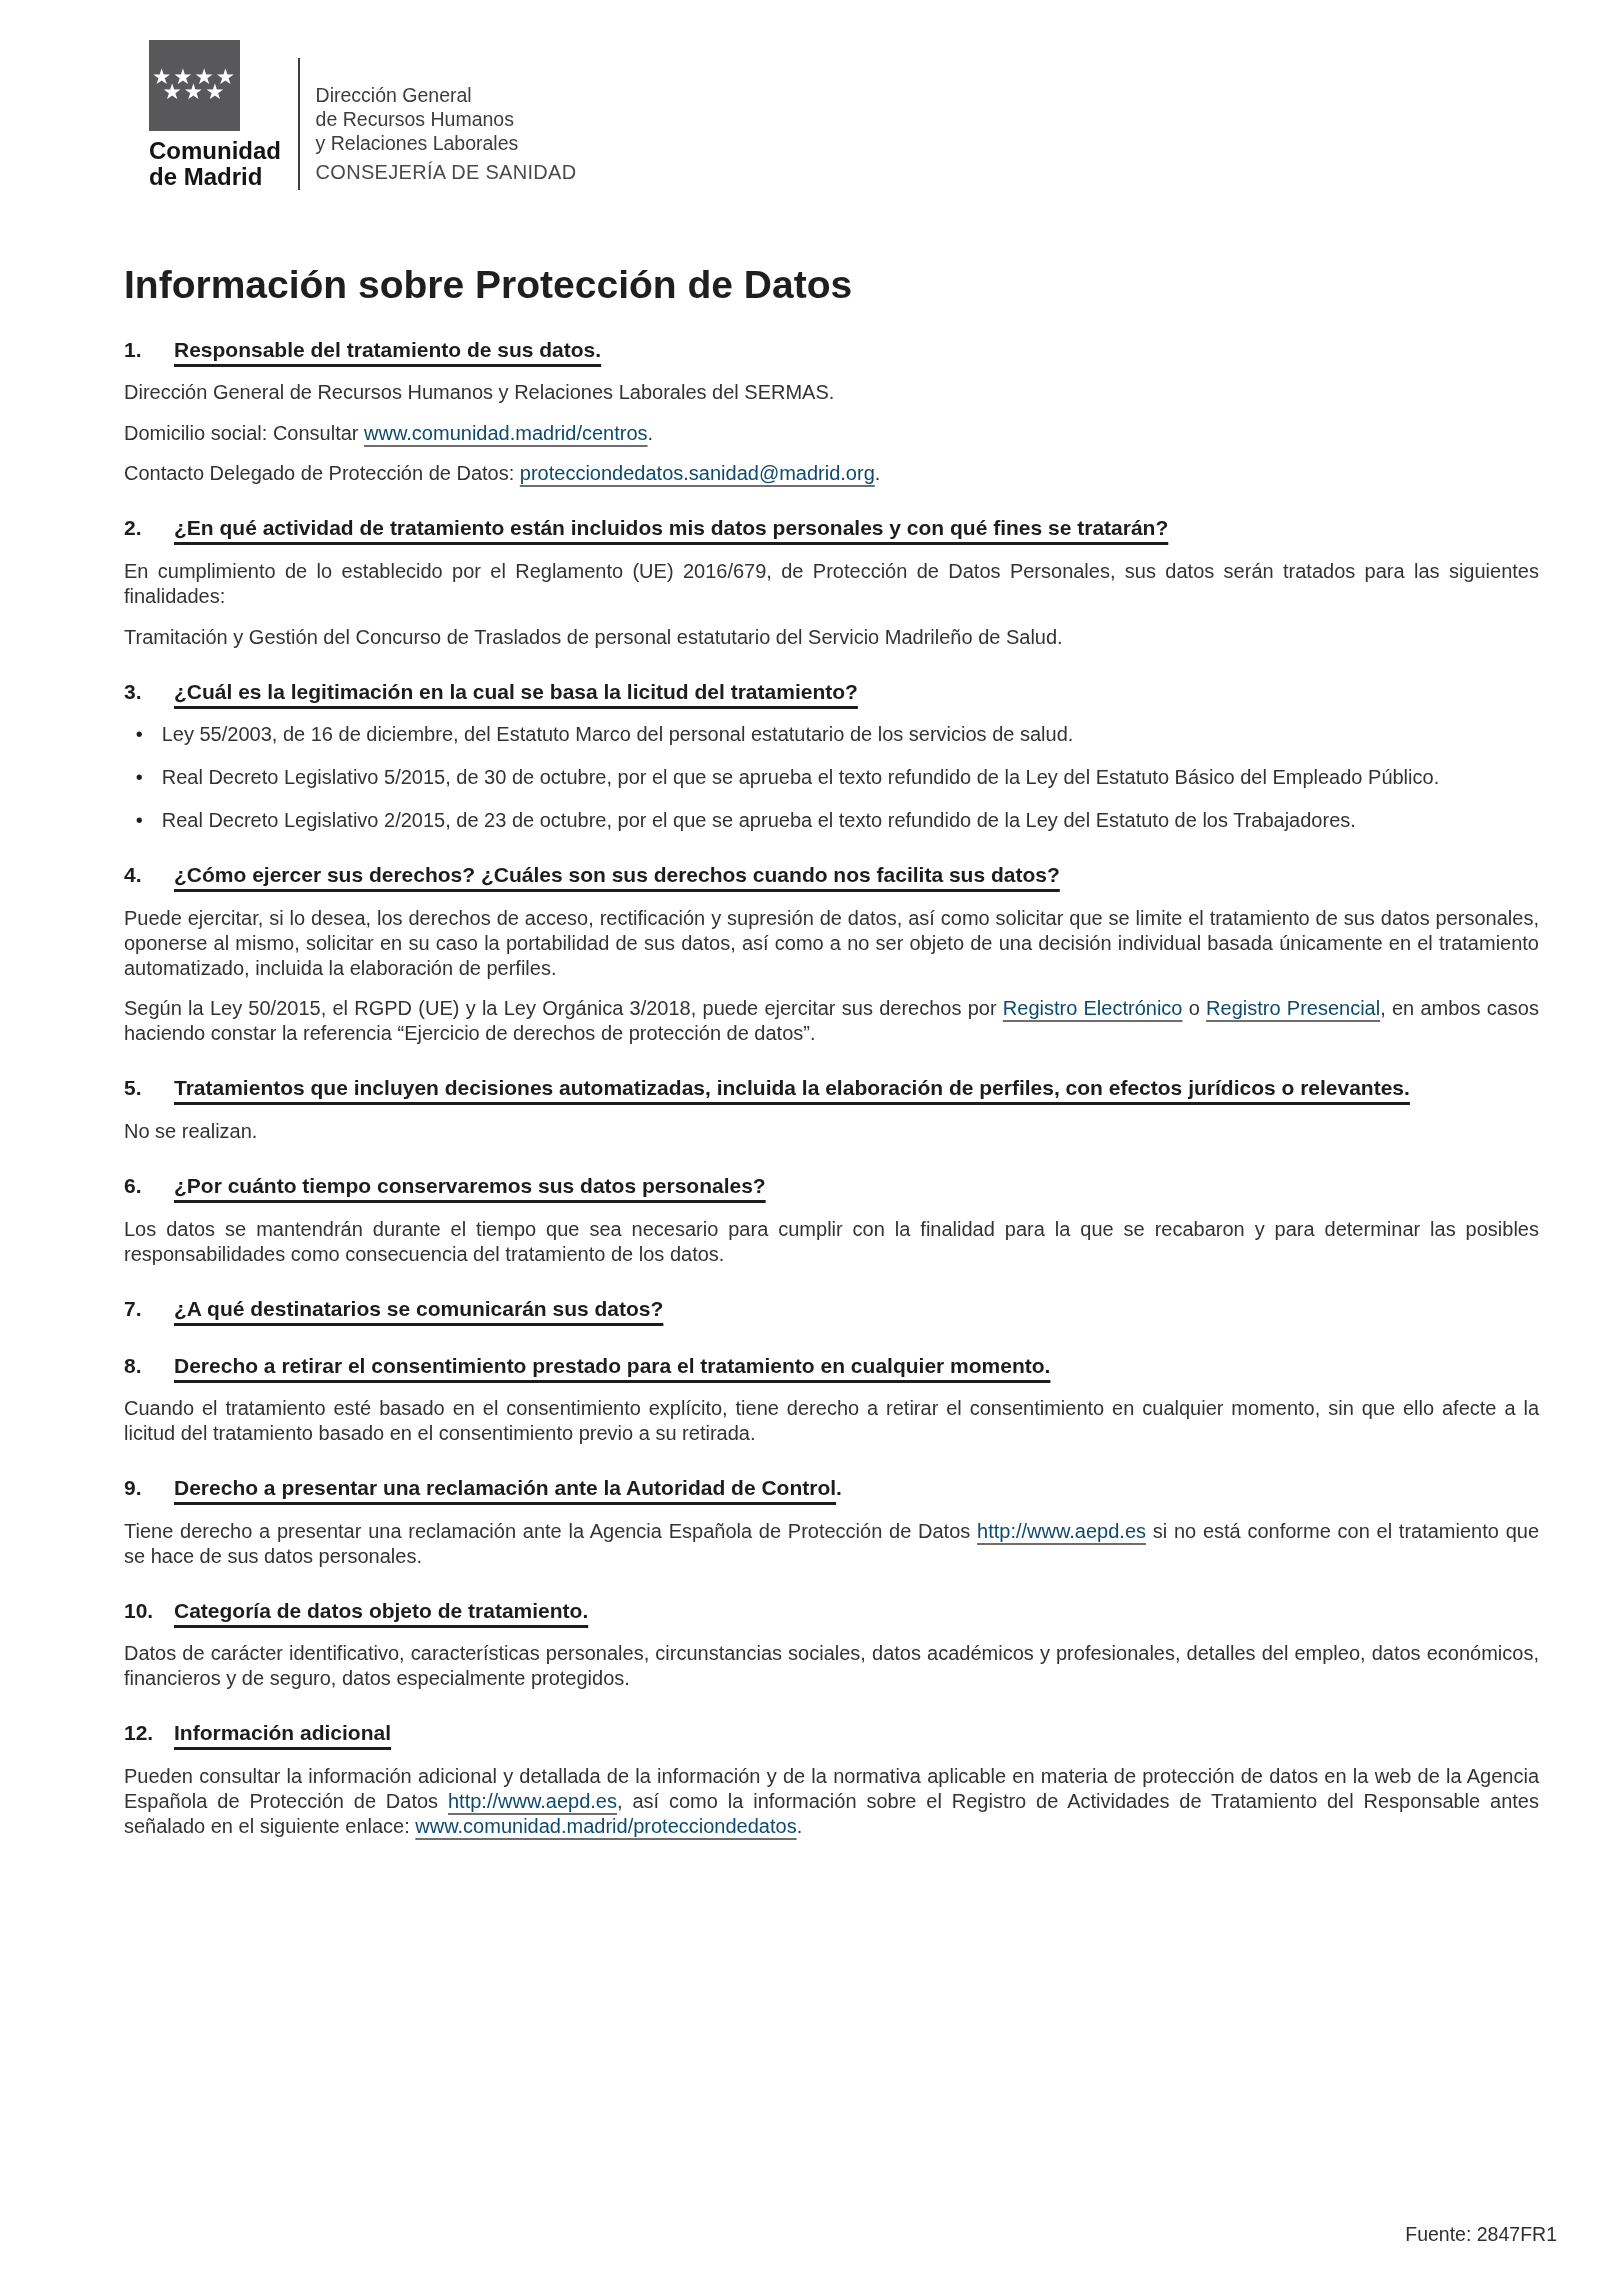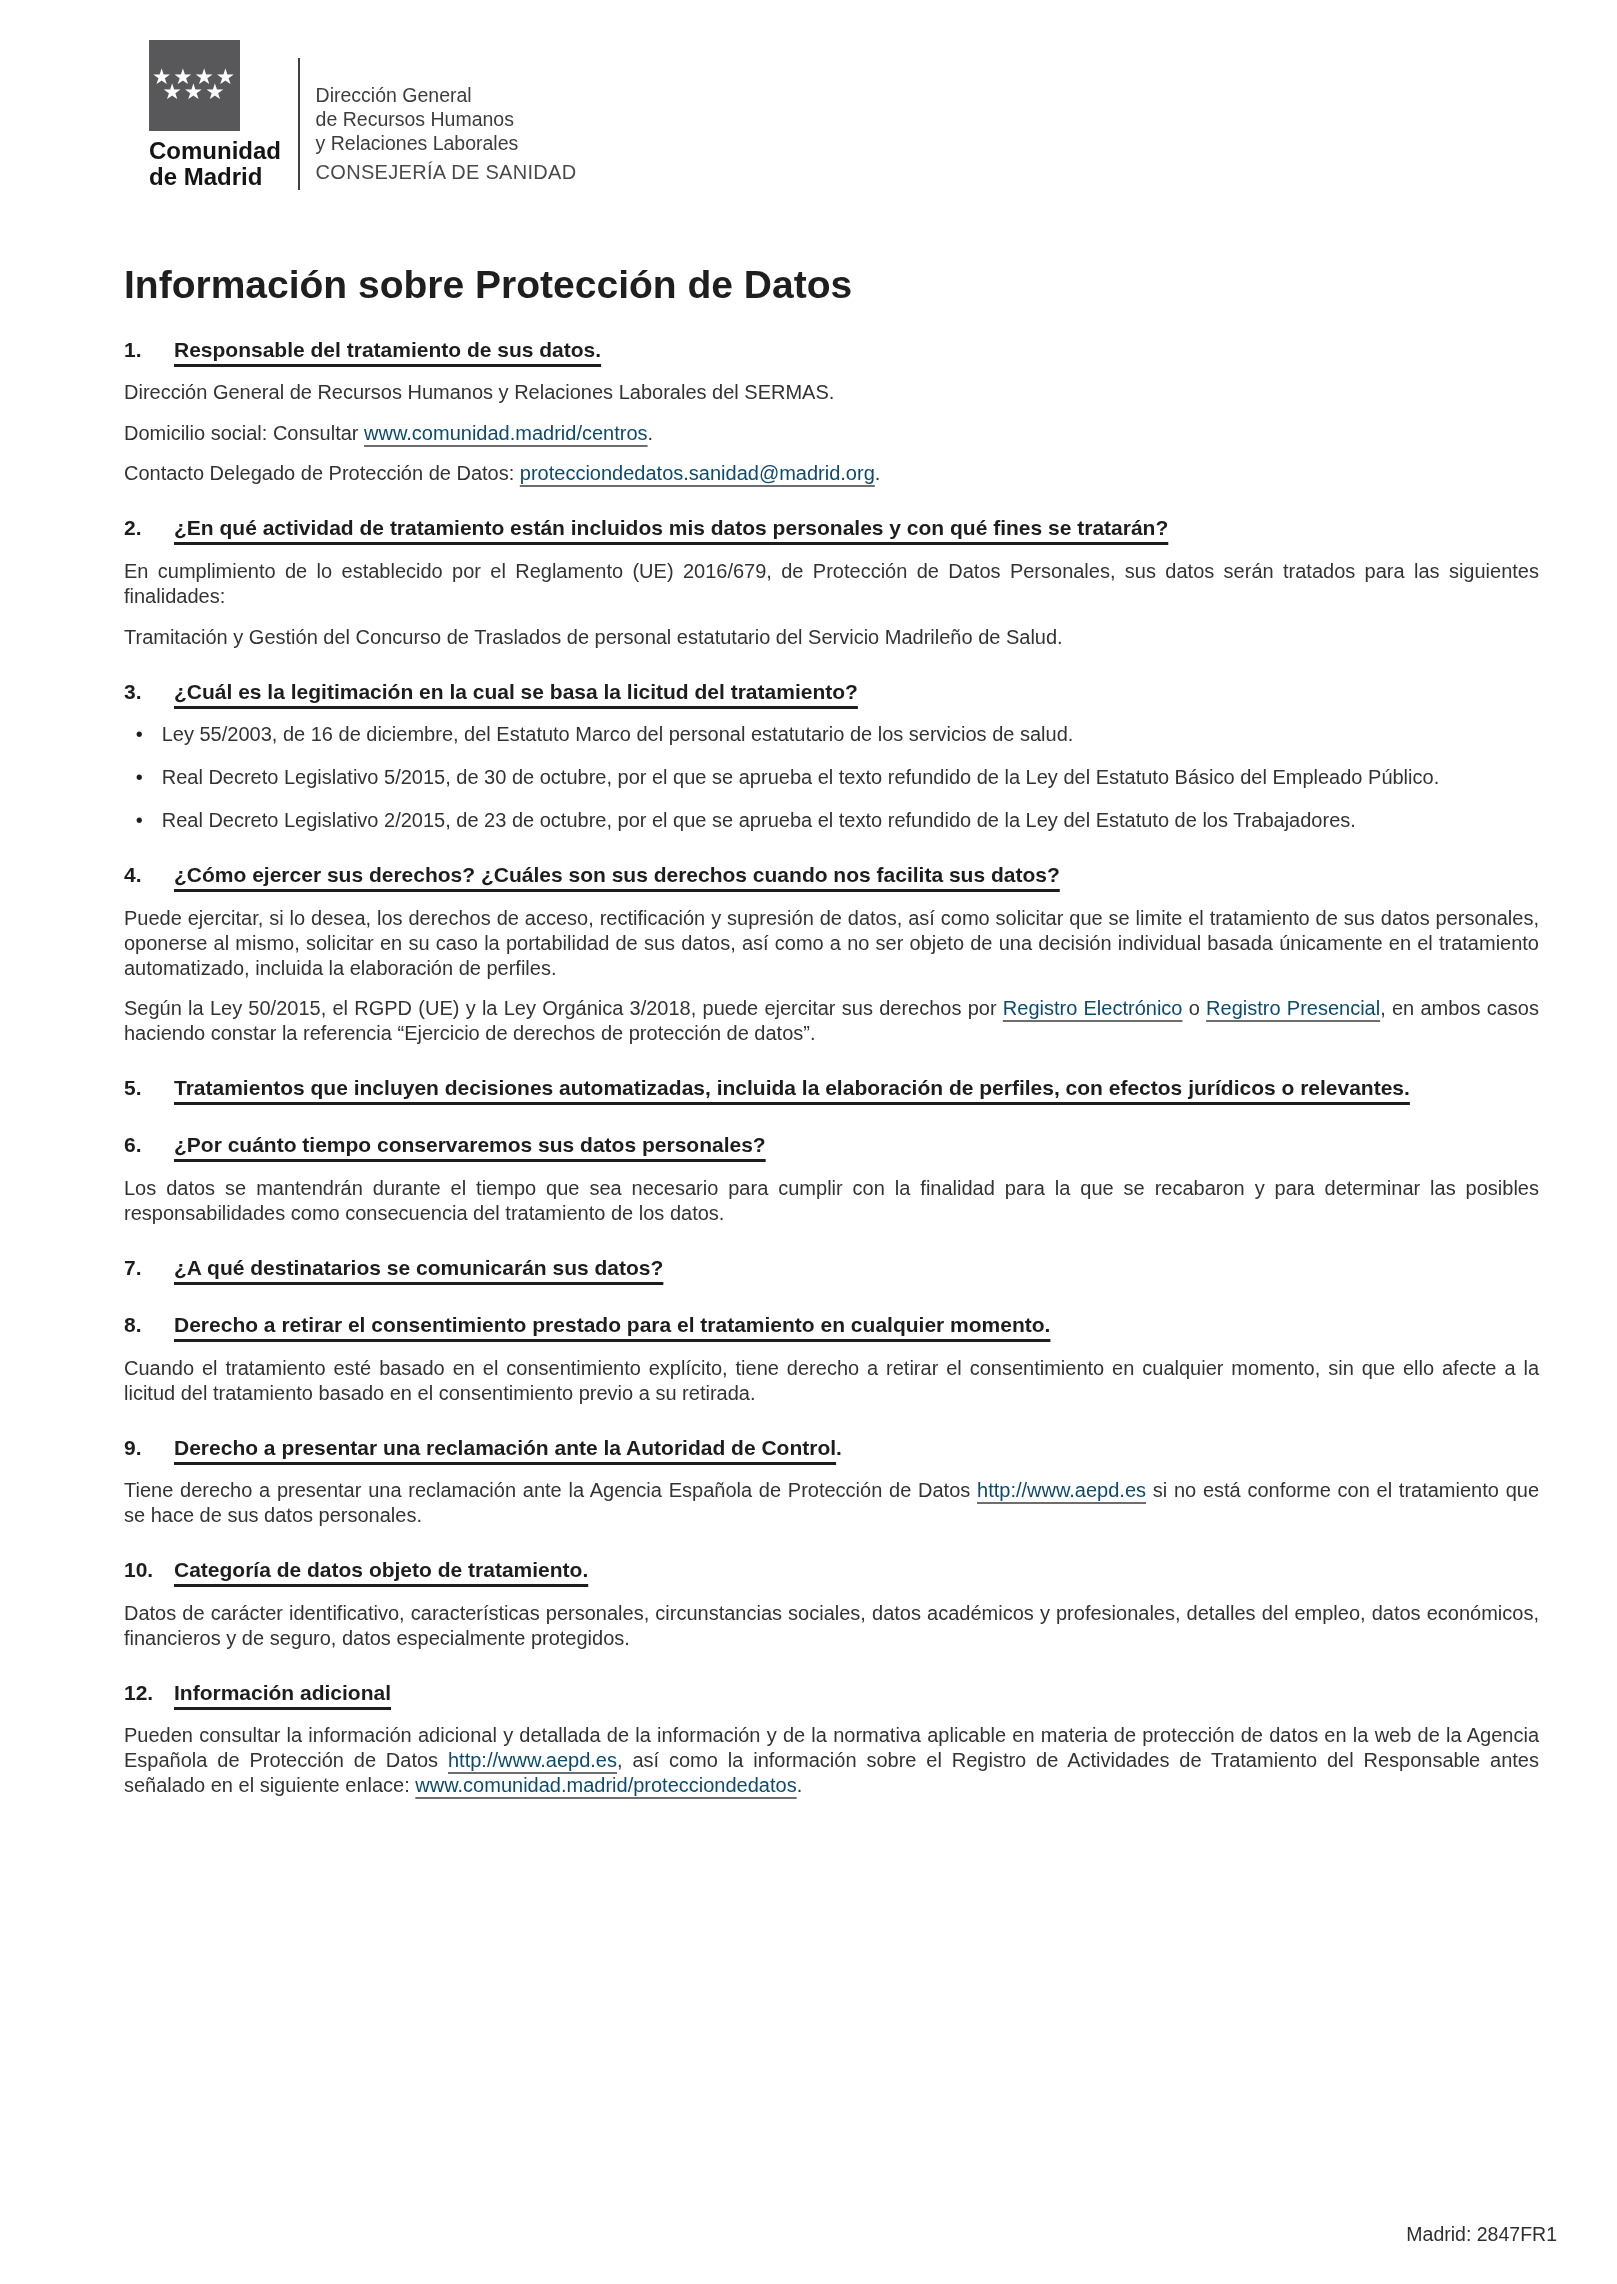--- a/index.html
+++ b/index.html
@@ -122,20 +122,21 @@
           <span class="sec-title-wrap"><span class="sec-title">¿Cómo ejercer sus derechos? ¿Cuáles son sus derechos cuando nos facilita sus datos?</span></span>
         </div>
         <p class="p"><span>Puede ejercitar, si lo desea, los derechos de acceso, rectificación y supresión de datos, así como solicitar que se limite el tratamiento de sus datos personales, oponerse al mismo, solicitar en su caso la portabilidad de sus datos, así como a no ser objeto de una decisión individual basada únicamente en el tratamiento automatizado, incluida la elaboración de perfiles.</span></p>
         <p class="p"><span>Según la Ley 50/2015, el RGPD (UE) y la Ley Orgánica 3/2018, puede ejercitar sus derechos por </span><a class="doc-link" href="#">Registro Electrónico</a><span> o </span><a class="doc-link" href="#">Registro Presencial</a><span>, en ambos casos haciendo constar la referencia “Ejercicio de derechos de protección de datos”.</span></p>
       </section>
       <section class="sec">
         <div class="sec-head">
           <span class="sec-num">5.</span>
           <span class="sec-title-wrap"><span class="sec-title">Tratamientos que incluyen decisiones automatizadas, incluida la elaboración de perfiles, con efectos jurídicos o relevantes.</span></span>
         </div>
+        <p class="p"><span>No se realizan.</span></p>
       </section>
       <section class="sec">
         <div class="sec-head">
           <span class="sec-num">6.</span>
           <span class="sec-title-wrap"><span class="sec-title">¿Por cuánto tiempo conservaremos sus datos personales?</span></span>
         </div>
         <p class="p"><span>Los datos se mantendrán durante el tiempo que sea necesario para cumplir con la finalidad para la que se recabaron y para determinar las posibles responsabilidades como consecuencia del tratamiento de los datos.</span></p>
       </section>
       <section class="sec">
         <div class="sec-head">
@@ -168,14 +169,14 @@
         <div class="sec-head">
           <span class="sec-num">12.</span>
           <span class="sec-title-wrap"><span class="sec-title">Información adicional</span></span>
         </div>
         <p class="p"><span>Pueden consultar la información adicional y detallada de la información y de la normativa aplicable en materia de protección de datos en la web de la Agencia Española de Protección de Datos </span><a class="doc-link" href="#">http://www.aepd.es</a><span>, así como la información sobre el Registro de Actividades de Tratamiento del Responsable antes señalado en el siguiente enlace: </span><a class="doc-link" href="#">www.comunidad.madrid/protecciondedatos</a><span>.</span></p>
       </section>
     </main>
 
 </div>
 
-<div class="doc-footer">Madrid: 2847FR1</div>
+<div class="doc-footer">Fuente: 2847FR1</div>
 
 
 </body></html>

